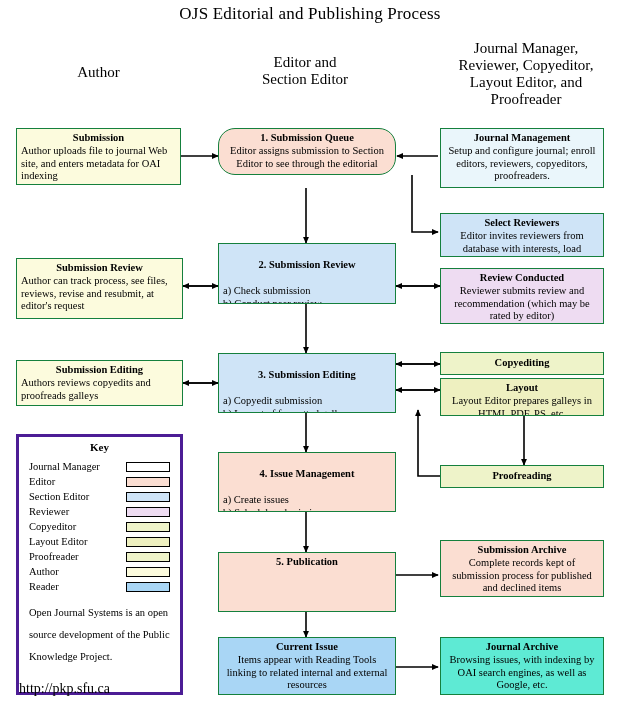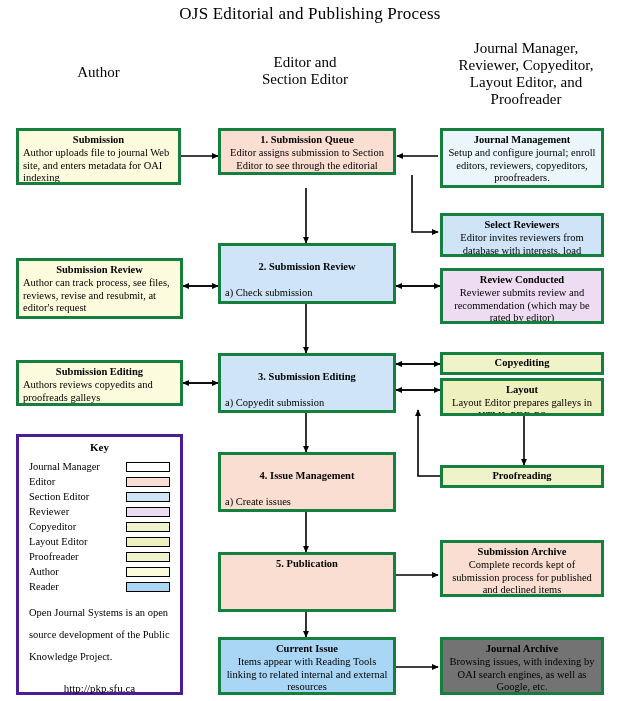--- a/index.html
+++ b/index.html
@@ -30,21 +30,21 @@
     letter-spacing: 0.2px;
   }
   .colhead {
     position: absolute;
     text-align: center;
     font-size: 15px;
     line-height: 17px;
   }
   .box {
     position: absolute;
-    border: 3px solid #15803d;
+    border: 1px solid #15803d;
     box-sizing: border-box;
     font-size: 10.5px;
     line-height: 12.4px;
     padding: 3px 4px 2px 4px;
     text-align: center;
     overflow: hidden;
   }
   .box .bt {
     font-weight: bold;
     display: block;
@@ -96,22 +96,21 @@
     height: 10px;
     border: 1px solid #000000;
     box-sizing: border-box;
   }
   .keyfoot {
     padding: 8px 10px 0 10px;
     font-size: 10.5px;
     line-height: 22px;
   }
   .keyurl {
-    text-align: center;
-    font-size: 11px;
+    font-size: 14px;
     margin-top: 14px;
   }
   svg.arrows {
     position: absolute;
     left: 0;
     top: 0;
     width: 620px;
     height: 701px;
     pointer-events: none;
   }
@@ -177,21 +176,21 @@
 
       <line x1="396" y1="667" x2="438" y2="667" marker-end="url(#ah)"></line>
     </g>
   </svg>
 
   <div class="box" style="left:16px; top:128px; width:165px; height:57px; background:#fcfbdd;">
     <span class="bt">Submission</span>
     <span class="bd">Author uploads file to journal Web site, and enters metadata for OAI indexing</span>
   </div>
 
-  <div class="box" style="left:218px; top:128px; width:178px; height:47px; background:#fbded2;">
+  <div class="box" style="left:218px; top:128px; width:178px; height:47px; background:#fbded2;border-radius:17px;">
     <span class="bt">1. Submission Queue</span>
     <span class="bd ctr">Editor assigns submission to Section Editor to see through the editorial process</span>
   </div>
 
   <div class="box" style="left:440px; top:128px; width:164px; height:60px; background:#eaf6fb;">
     <span class="bt">Journal Management</span>
     <span class="bd ctr">Setup and configure journal; enroll editors, reviewers, copyeditors, proofreaders.</span>
   </div>
 
   <div class="box" style="left:440px; top:213px; width:164px; height:44px; background:#cfe4f7;">
@@ -255,21 +254,21 @@
   <div class="box" style="left:218px; top:637px; width:178px; height:58px; background:#a9d6f5;">
     <span class="bt">Current Issue</span>
     <span class="bd ctr">Items appear with Reading Tools linking to related internal and external resources</span>
   </div>
 
   <div class="box" style="left:440px; top:540px; width:164px; height:57px; background:#fbded2;">
     <span class="bt">Submission Archive</span>
     <span class="bd ctr">Complete records kept of submission process for published and declined items</span>
   </div>
 
-  <div class="box" style="left:440px; top:637px; width:164px; height:58px; background:#737373;">
+  <div class="box" style="left:440px; top:637px; width:164px; height:58px; background:#5eead4;">
     <span class="bt">Journal Archive</span>
     <span class="bd ctr">Browsing issues, with indexing by OAI search engines, as well as Google, etc.</span>
   </div>
 
   <div class="keybox" style="left:16px; top:434px; width:167px; height:261px;">
     <div class="keytitle">Key</div>
 
     <div class="keyrow">
       <span class="kl">Journal Manager</span>
       <span class="ks" style="background:#ffffff;"></span>

